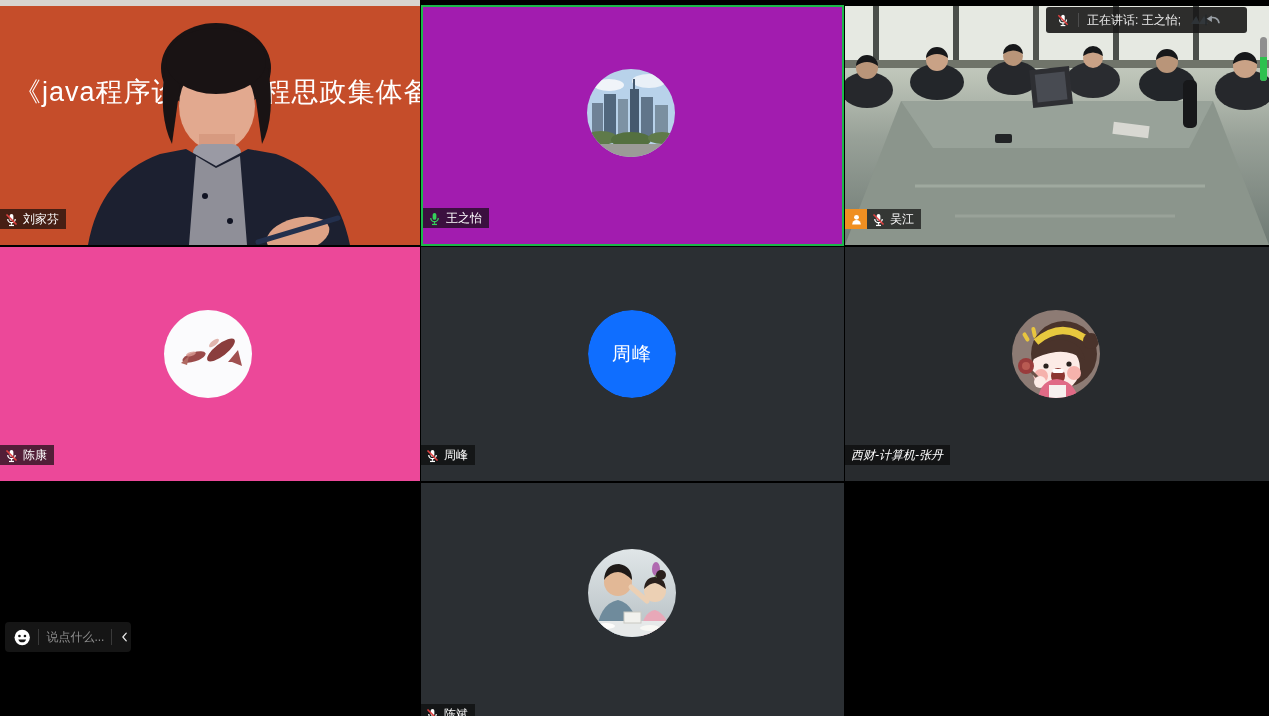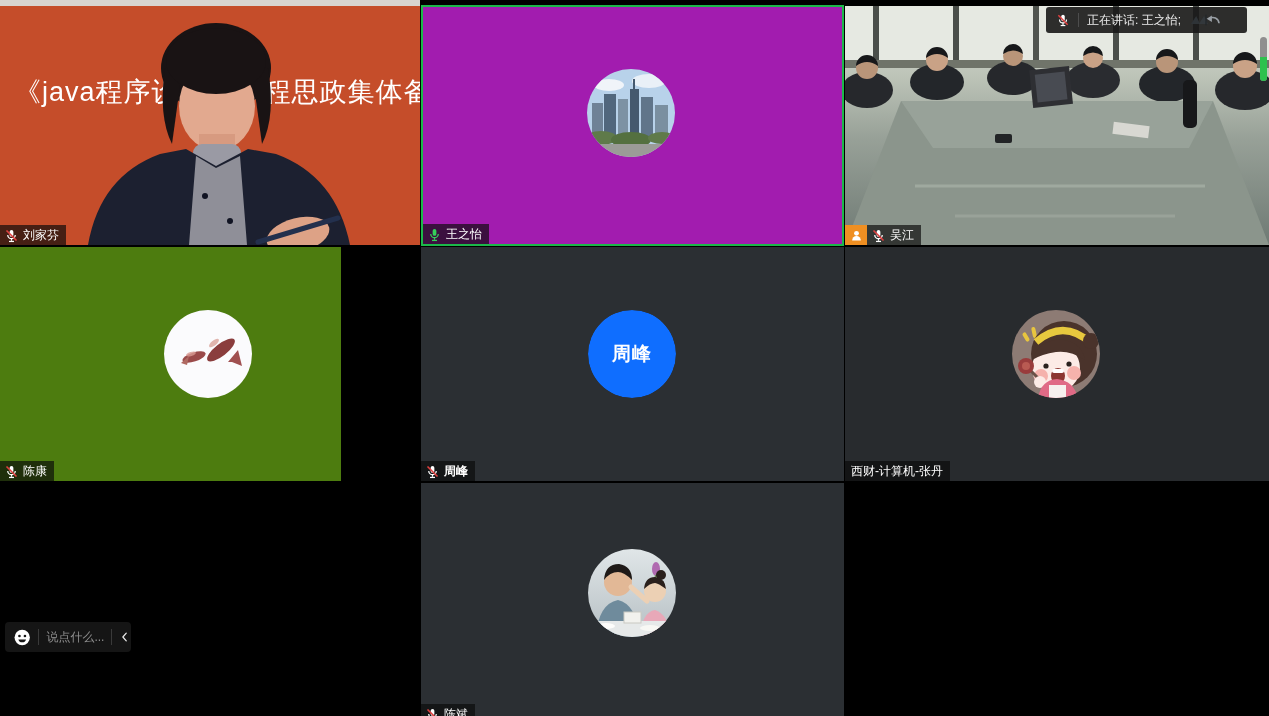--- a/index.html
+++ b/index.html
@@ -8,48 +8,48 @@
     position:relative; width:1269px; height:716px; background:#000;
     overflow:hidden; font-family:"Liberation Sans", sans-serif;
     -webkit-font-smoothing:antialiased;
   }
   .tile { position:absolute; overflow:hidden; }
   #tile-liu   { left:0;     top:6px;   width:420px; height:239px; background:#c54d2a; }
   #slide-edge { position:absolute; left:0; top:0; width:420px; height:6px; background:#d8d4d0; }
   #tile-wang  { left:421px; top:5px;   width:423px; height:241px; background:#a21caf;
                 border:2px solid #1cb84a; }
   #tile-wu    { left:845px; top:6px;   width:424px; height:239px; background:#6f7a74;padding-left:10px; }
-  #tile-chenkang { left:0;     top:247px; width:341px; height:234px; background:#4d7c0f;text-align:center; }
-  #tile-zhou     { left:421px; top:247px; width:423px; height:234px; background:#2b2f33;font-weight:bold; }
+  #tile-chenkang { left:0;     top:247px; width:420px; height:234px; background:#ec4899;text-align:center; }
+  #tile-zhou     { left:421px; top:247px; width:423px; height:234px; background:#2b2f33; }
   #tile-zhang    { left:845px; top:247px; width:424px; height:234px; background:#282b2e; }
   #tile-chenbin  { left:421px; top:483px; width:423px; height:264px; background:#2b2f33; }
 
   .slide-title {
     position:absolute; left:14px; top:68px; width:400px;
     color:#fff; font-size:27px; letter-spacing:1px; white-space:nowrap;
     font-weight:500;
   }
   .tile-svg { position:absolute; left:0; top:0; pointer-events:none; }
 
   .avatar { position:absolute; width:88px; height:88px; border-radius:50%; overflow:hidden; }
   .avatar svg { display:block; }
   .avatar-text {
     display:flex; align-items:center; justify-content:center;
     width:88px; height:88px; border-radius:50%;
     background:#0f6eff; color:#fff; font-size:19px; letter-spacing:1px;
   }
 
-  .label-row { position:absolute; left:0; bottom:0; display:flex; align-items:stretch; }
+  .label-row { position:absolute; left:0; bottom:16px; display:flex; align-items:stretch; }
   .label-row.abs-top { bottom:auto; }
   .name-label {
     display:flex; align-items:center; gap:4px;
     height:20px; padding:0 7px 0 4px;
     background:rgba(10,10,10,0.68); color:#fff; font-size:12px; white-space:nowrap;
   }
-  .name-label.no-icon { padding-left:6px; }
+  .name-label.no-icon { padding-left:6px;font-style:italic; }
   .mic { width:15px; height:15px; color:#fff; flex:none; }
   .mic.active { color:#35d05a; }
   .badge {
     width:22px; height:20px; background:#ef8f22; flex:none;
     display:flex; align-items:center; justify-content:center;
   }
 
   #status-overlay {
     position:absolute; left:1046px; top:7px; width:201px; height:26px;
     background:rgba(24,24,24,0.9); border-radius:3px;

